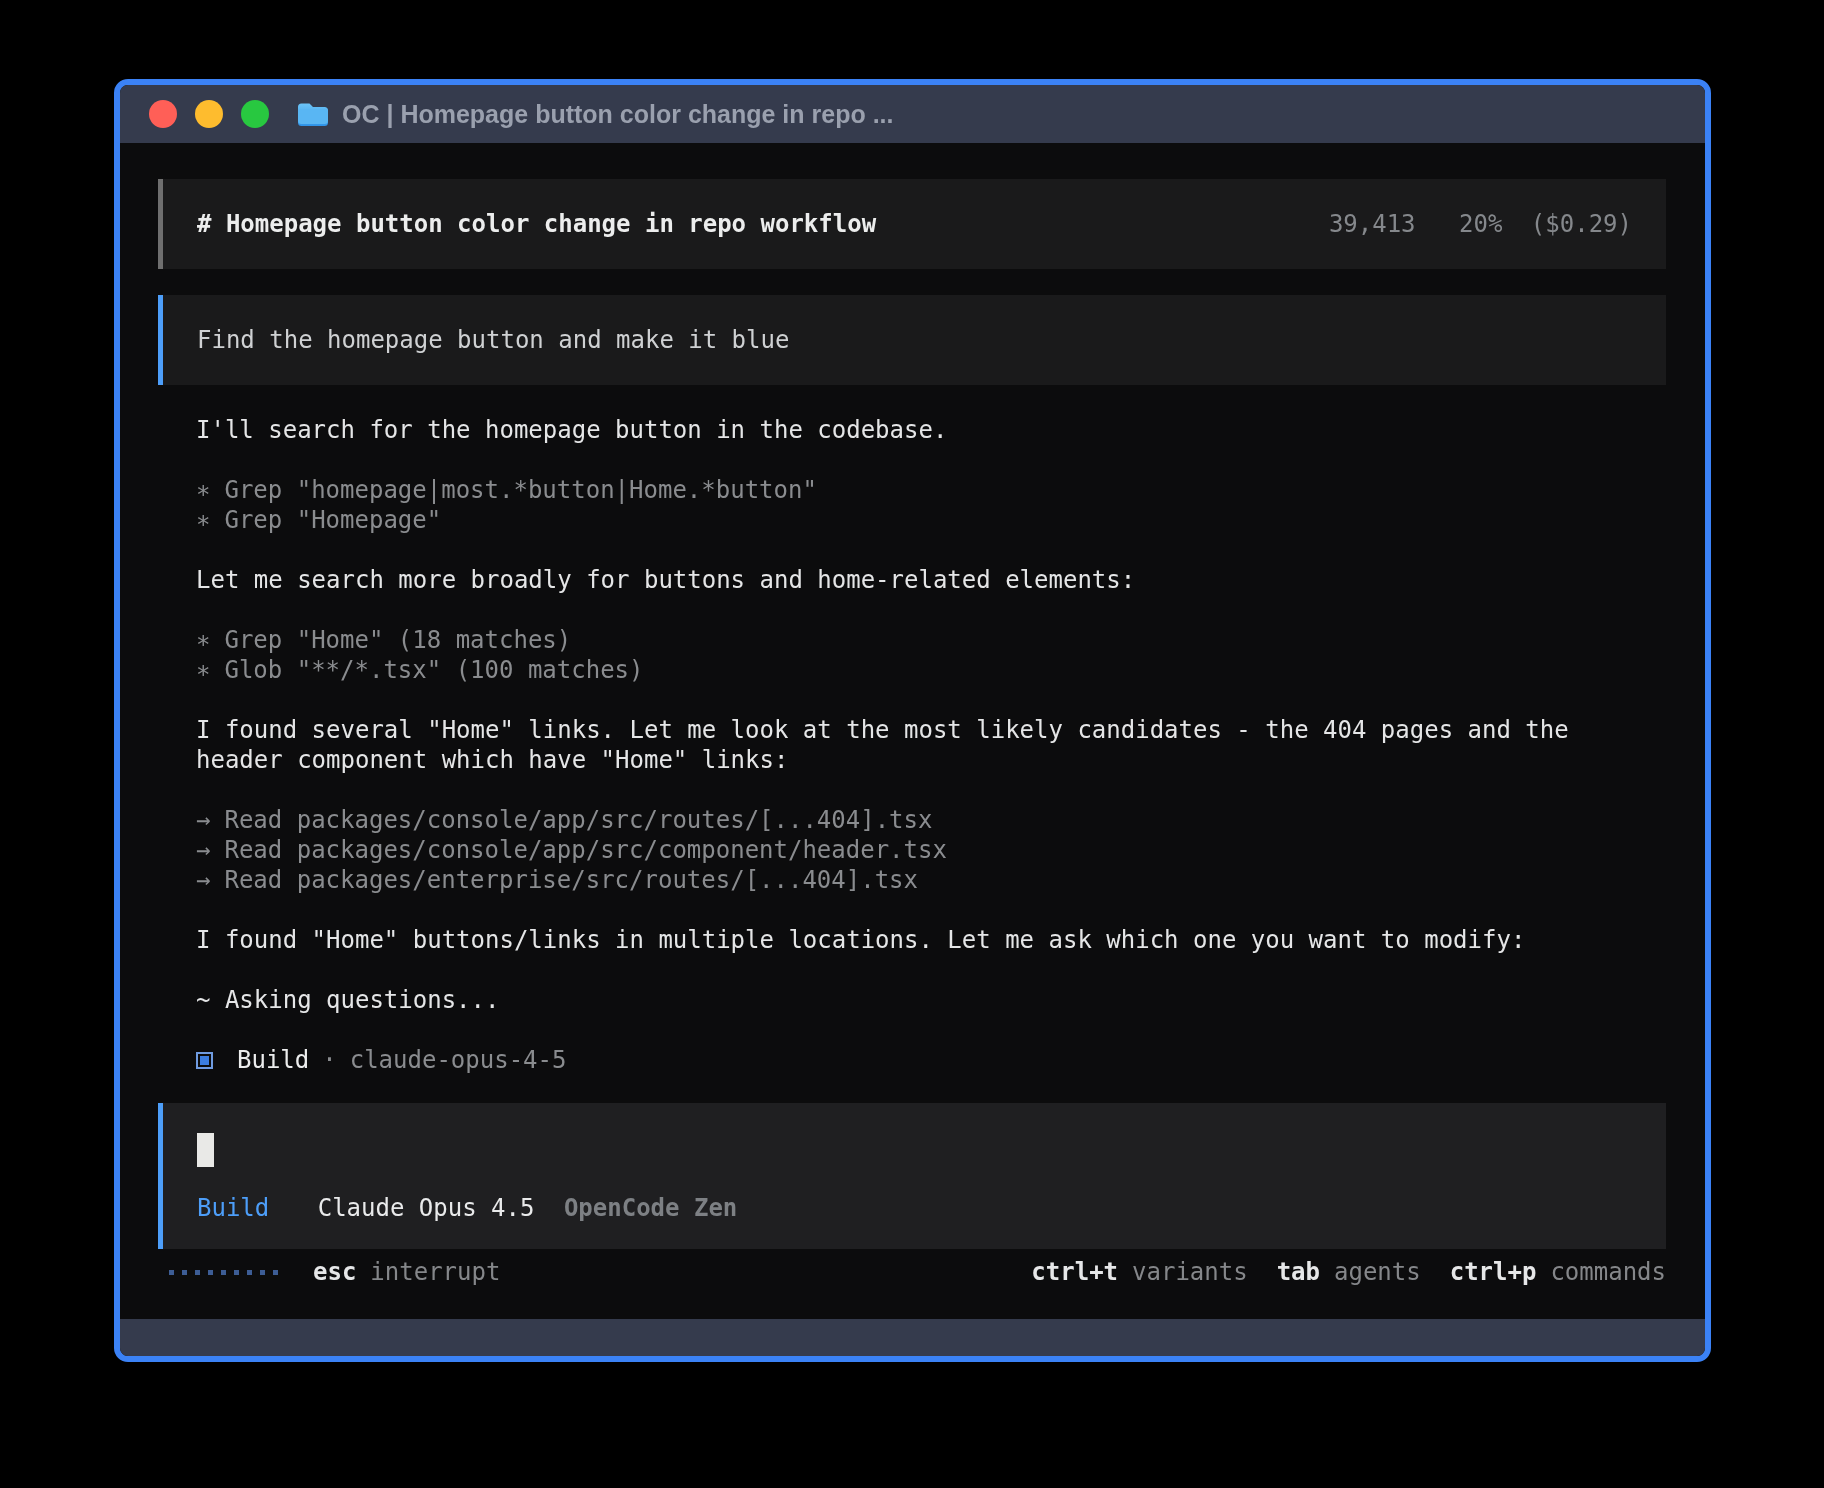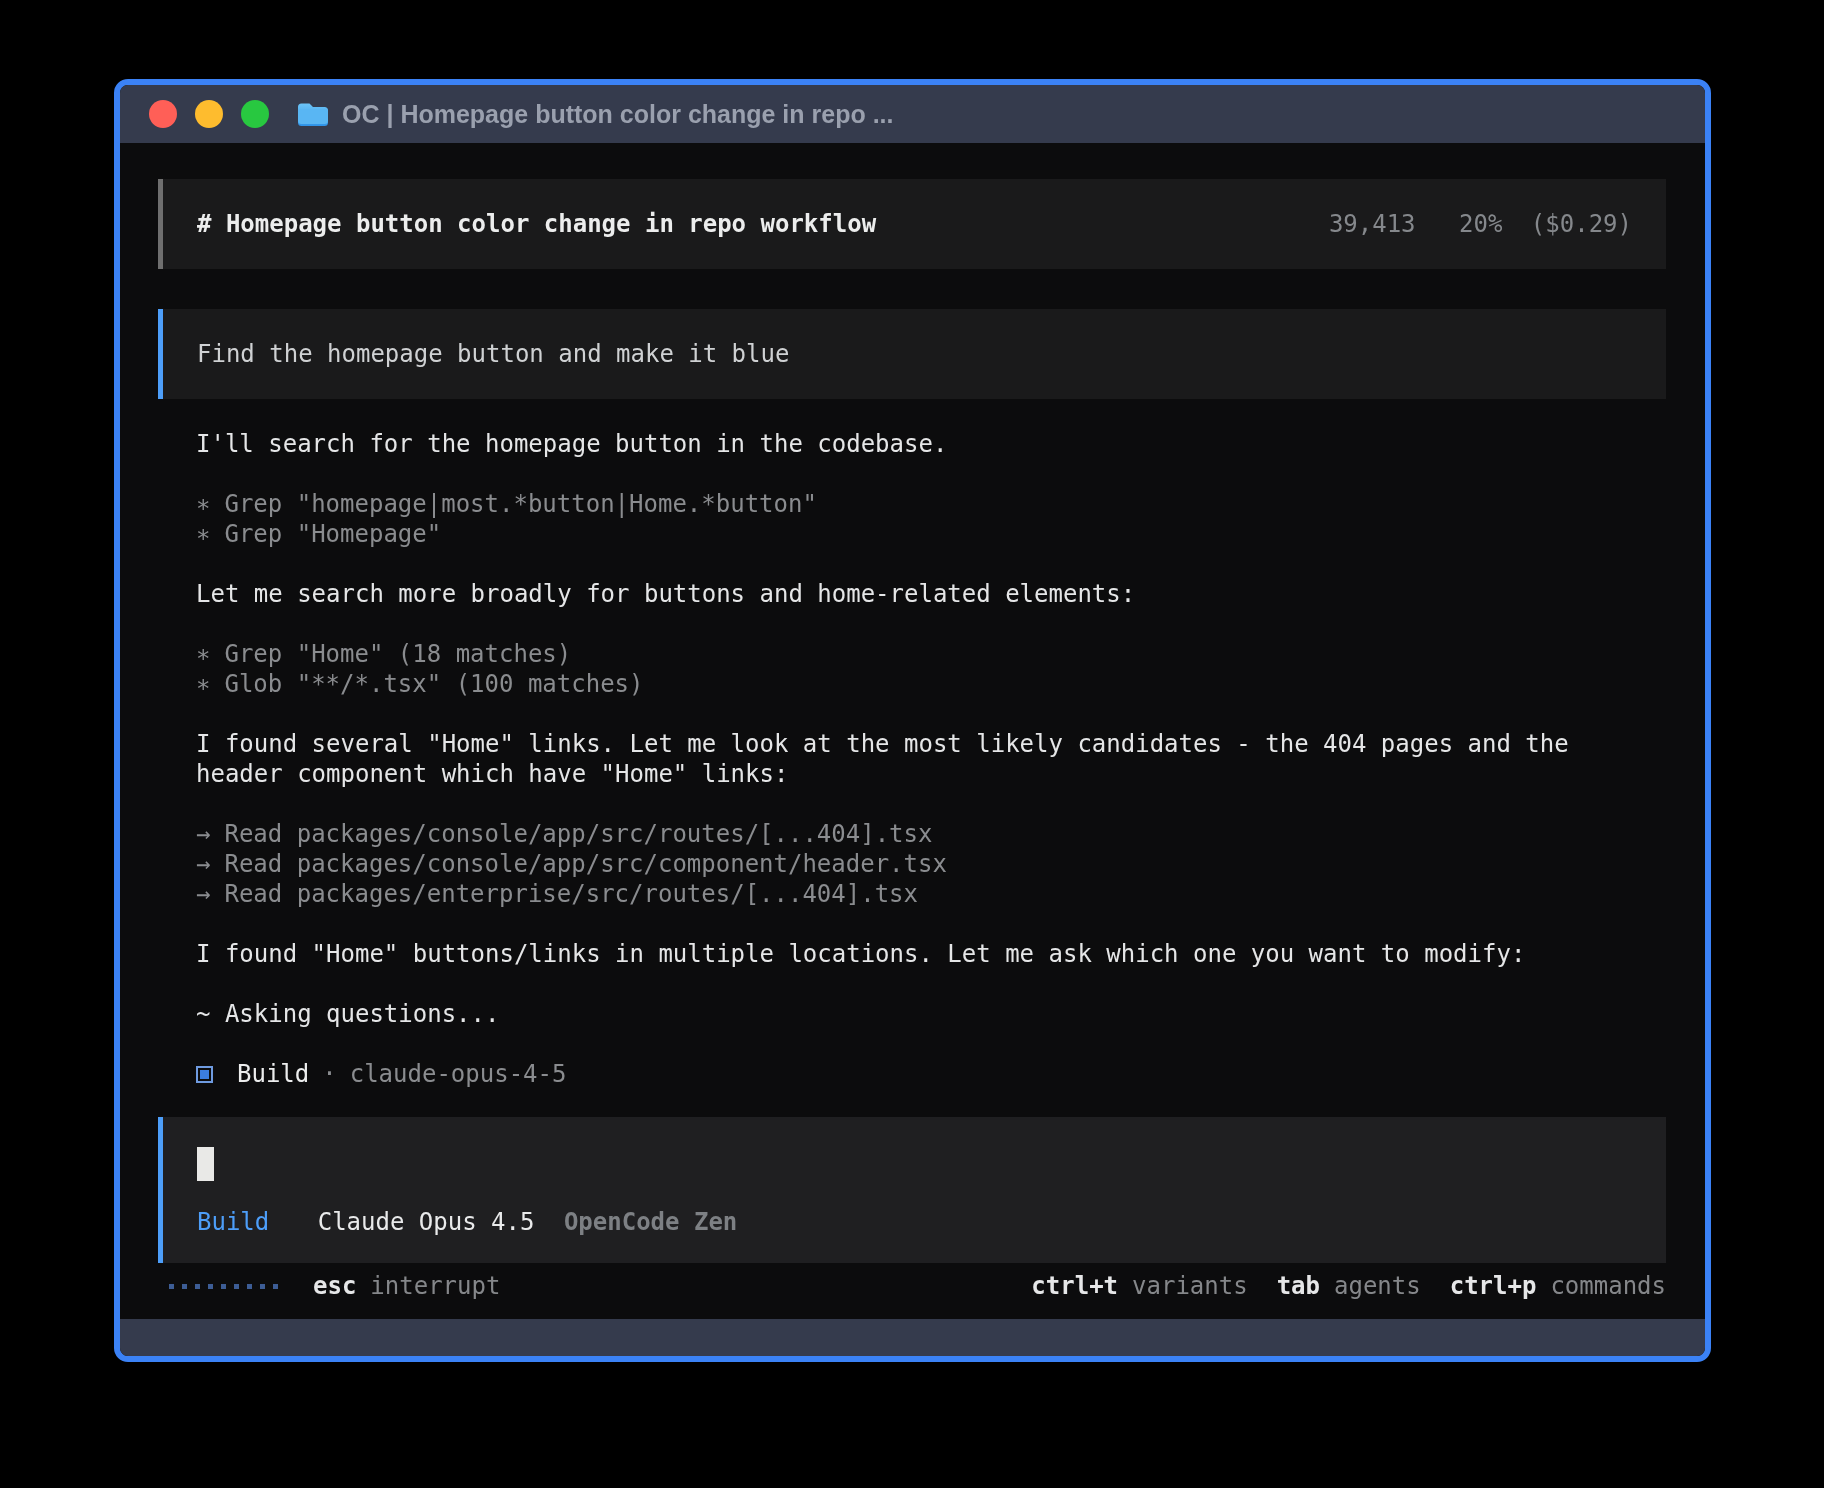--- a/index.html
+++ b/index.html
@@ -45,21 +45,21 @@
     font-size: 24px; line-height: 30px;
     overflow: hidden;
   }
 
   .block {
     background: #1a1a1b;
     height: 90px;
     display: flex; align-items: center;
     padding: 0 34px;
   }
-  .block.hdr  { border-left: 5px solid #6f6f6f; margin-bottom: 40px; }
+  .block.hdr  { border-left: 5px solid #6f6f6f; margin-bottom: 26px; }
   .block.user { border-left: 5px solid #4d9ef9; margin-bottom: 30px; color: #cfd1d3; }
   .hdr-title { font-weight: 700; color: #eceded; }
   .hdr-stats { margin-left: auto; color: #85888c; white-space: nowrap; }
   .hdr-stats .g2 { margin-left: 29px; }
   .hdr-stats .g1 { margin-left: 14px; }
 
   .convo { padding: 0 38px; width: 1525px; }
   .line { margin: 0; }
   .line.txt { color: #e5e6e7; }
   .line.tool { color: #8a8c8f; white-space: nowrap; }

